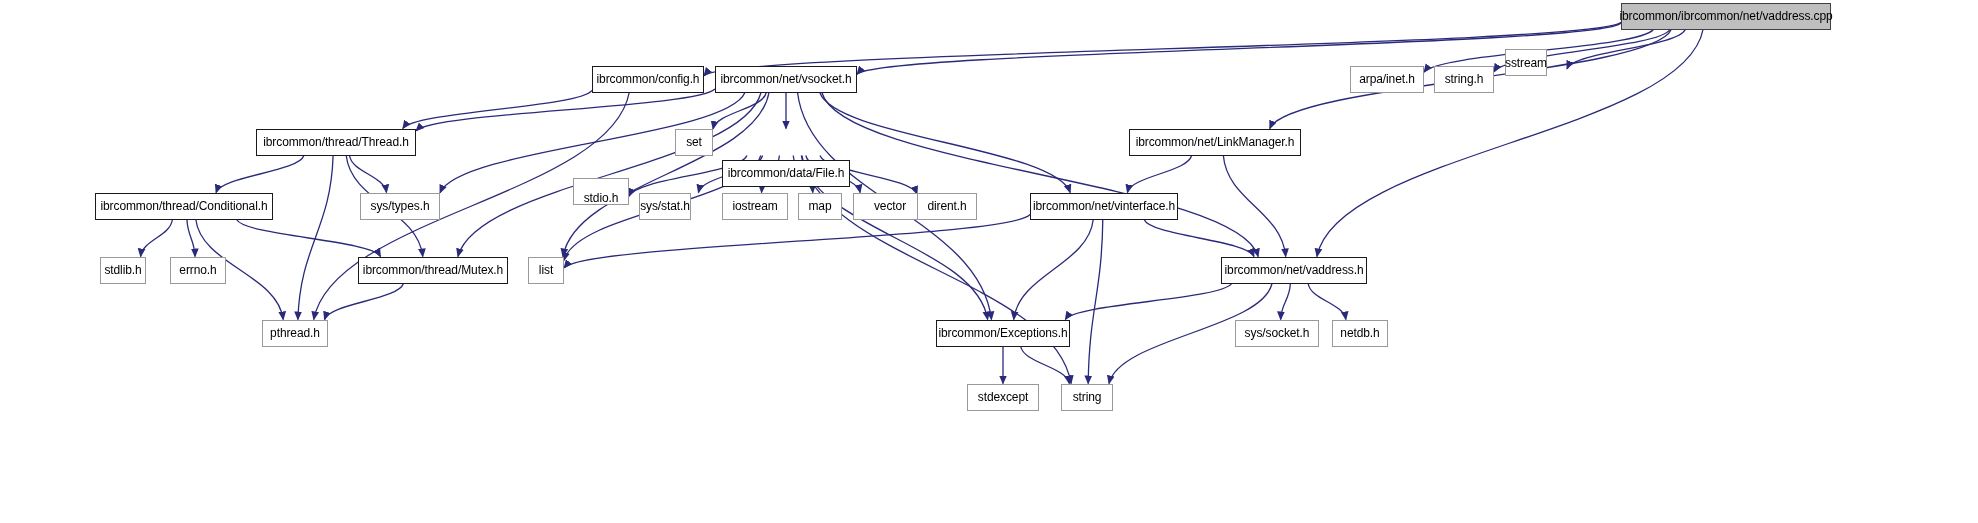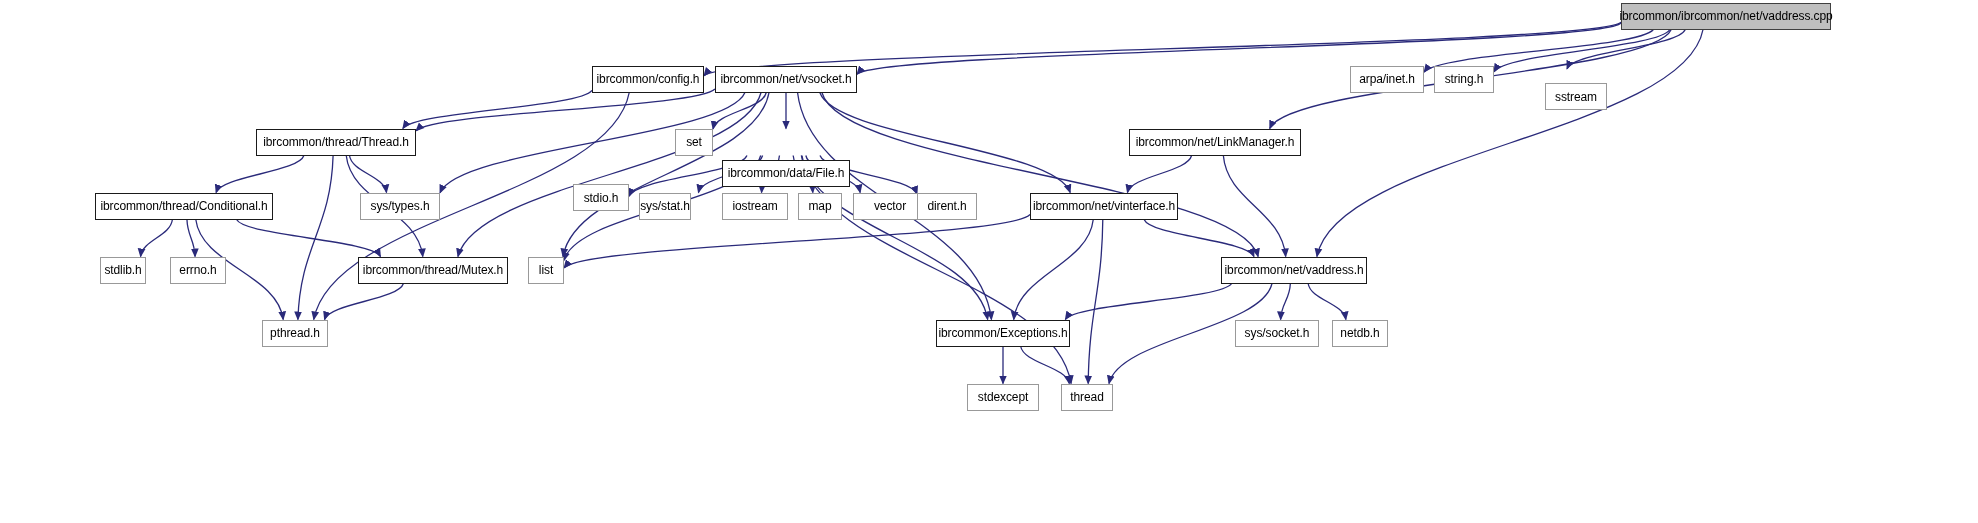--- a/index.html
+++ b/index.html
@@ -115,42 +115,42 @@
       </div>
       <div class="node strong" style="left: 715px; top: 65.5px; width: 142px; height: 27px;">
         <span>ibrcommon/net/vsocket.h</span>
       </div>
       <div class="node" style="left: 1350px; top: 65.5px; width: 74px; height: 27px;">
         <span>arpa/inet.h</span>
       </div>
       <div class="node" style="left: 1434px; top: 65.5px; width: 60px; height: 27px;">
         <span>string.h</span>
       </div>
-      <div class="node" style="left: 1505px; top: 83px; width: 62px; height: 27px; margin-left: 40px;">
+      <div class="node" style="left: 1505px; top: 49px; width: 42px; height: 27px;">
         <span>sstream</span>
       </div>
       <div class="node strong" style="left: 256px; top: 128.5px; width: 160px; height: 27px;">
         <span>ibrcommon/thread/Thread.h</span>
       </div>
       <div class="node" style="left: 675px; top: 128.5px; width: 38px; height: 27px;">
         <span>set</span>
       </div>
       <div class="node strong" style="left: 722px; top: 128.5px; width: 128px; height: 27px; margin-top: 31px;">
         <span>ibrcommon/data/File.h</span>
       </div>
       <div class="node strong" style="left: 1129px; top: 128.5px; width: 172px; height: 27px;">
         <span>ibrcommon/net/LinkManager.h</span>
       </div>
       <div class="node strong" style="left: 95px; top: 192.5px; width: 178px; height: 27px;">
         <span>ibrcommon/thread/Conditional.h</span>
       </div>
       <div class="node" style="left: 360px; top: 192.5px; width: 80px; height: 27px;">
         <span>sys/types.h</span>
       </div>
-      <div class="node" style="left: 573px; top: 184px; width: 56px; height: 27px;">
+      <div class="node" style="left: 573px; top: 178px; width: 56px; height: 27px; align-items: flex-end;">
         <span>stdio.h</span>
       </div>
       <div class="node" style="left: 639px; top: 192.5px; width: 52px; height: 27px;">
         <span>sys/stat.h</span>
       </div>
       <div class="node" style="left: 722px; top: 192.5px; width: 66px; height: 27px;">
         <span>iostream</span>
       </div>
       <div class="node" style="left: 798px; top: 192.5px; width: 44px; height: 27px;">
         <span>map</span>
@@ -188,16 +188,16 @@
       <div class="node" style="left: 1235px; top: 319.5px; width: 84px; height: 27px;">
         <span>sys/socket.h</span>
       </div>
       <div class="node" style="left: 1332px; top: 319.5px; width: 56px; height: 27px;">
         <span>netdb.h</span>
       </div>
       <div class="node" style="left: 967px; top: 383.5px; width: 72px; height: 27px;">
         <span>stdexcept</span>
       </div>
       <div class="node" style="left: 1061px; top: 383.5px; width: 52px; height: 27px;">
-        <span>thread</span>
+        <span>string</span>
       </div>
     </div>
 </div>
 
 </body></html>

